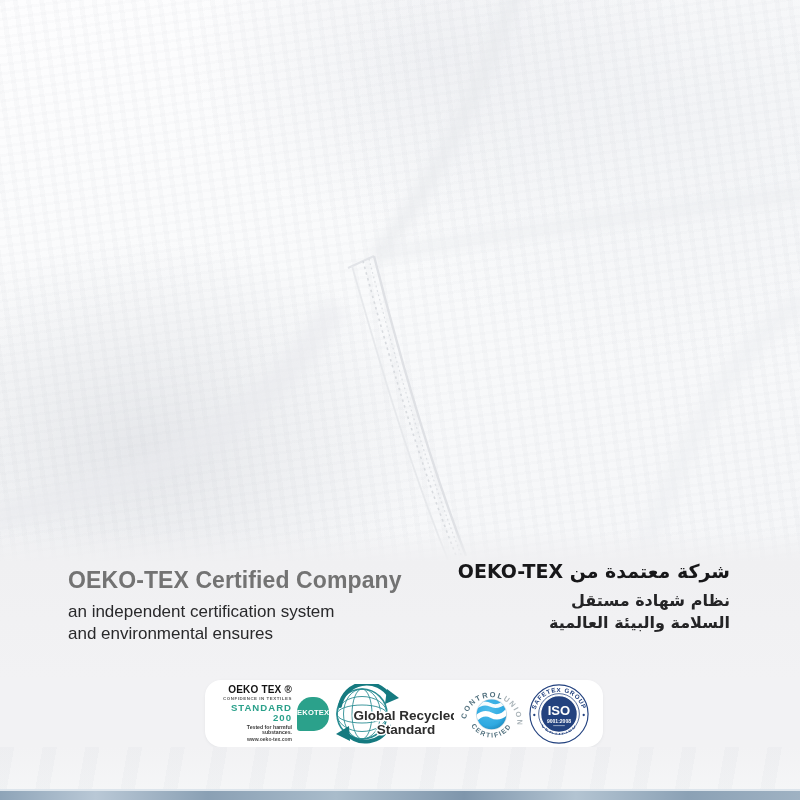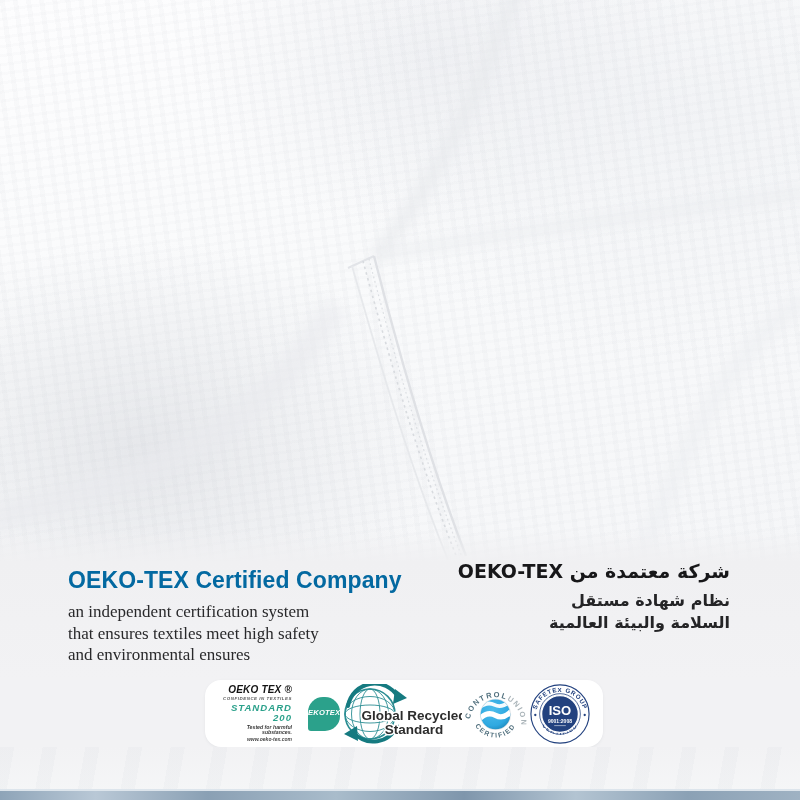--- a/index.html
+++ b/index.html
@@ -18,35 +18,35 @@
           repeating-linear-gradient(82deg, rgba(190,194,201,.07) 0 5px, rgba(255,255,255,0) 5px 13px),
           repeating-linear-gradient(-8deg, rgba(190,194,201,.05) 0 3px, rgba(255,255,255,0) 3px 9px);}
   .hero::after{content:"";position:absolute;left:0;bottom:0;width:100%;height:34px;
         background:linear-gradient(180deg, rgba(241,241,243,0), #f0f0f2);}
   .hero-svg{position:absolute;inset:0;}
 
   
   .info-band{position:absolute;left:0;top:562px;width:800px;height:118px;
              background:linear-gradient(180deg,#f0f0f2,#f2f2f4);}
   .info-en{position:absolute;left:68px;top:566px;width:350px;color:#1d1d1f;}
-  .info-en h2{margin:0;font-size:23px;line-height:28px;font-weight:800;letter-spacing:.1px;color:#0369a1;}
-  .info-en .body{margin-top:7px;font-size:17px;line-height:21.5px;font-weight:400;color:#29292b;font-family:Liberation Serif, serif;}
+  .info-en h2{margin:0;font-size:23px;line-height:28px;font-weight:800;letter-spacing:.1px;color:#737373;}
+  .info-en .body{margin-top:7px;font-size:17px;line-height:21.5px;font-weight:400;color:#29292b;}
   .info-ar{position:absolute;right:70px;top:556px;width:330px;text-align:right;direction:rtl;
            font-family:"DejaVu Sans",sans-serif;color:#1d1d1f;}
   .info-ar h2{margin:0;font-size:19px;line-height:30px;font-weight:700;color:#171719;}
   .info-ar .body{margin-top:4px;font-size:16px;line-height:22px;font-weight:700;color:#242426;}
 
   
   .badge-card{position:absolute;left:205px;top:680px;width:398px;height:67px;
               background:#ffffff;border-radius:16px;box-shadow:0 1px 3px rgba(120,125,135,.10);
               display:flex;align-items:center;justify-content:space-between;
               padding:0 13px;box-sizing:border-box;}
 
   
-  .b-oeko{display:flex;align-items:center;gap:16px;font-style:italic;}
+  .b-oeko{display:flex;align-items:center;gap:5px;}
   .oeko-text{width:74px;text-align:right;line-height:1;}
   .oeko-title{font-size:10px;font-weight:800;color:#141414;letter-spacing:.2px;}
   .oeko-sub{font-size:4.4px;font-weight:700;color:#5a5a5a;letter-spacing:.55px;margin-top:1.5px;}
   .oeko-std{font-size:9.6px;font-weight:800;color:#2ba18b;letter-spacing:1px;margin-top:2px;}
   .oeko-tested{font-size:5.2px;font-weight:700;color:#3a3a3a;margin-top:2.5px;}
   .oeko-web{font-size:5px;font-weight:700;color:#4a4a4a;margin-top:2px;}
   .oeko-mark{width:32px;height:34px;background:#2ba18b;border-radius:15px 15px 15px 3px;
              display:flex;align-items:center;justify-content:center;
              color:#fff;font-weight:800;font-size:7.6px;line-height:1.1;letter-spacing:.2px;}
 
@@ -87,21 +87,20 @@
       <path d="M 369,259 C 391,344 423,459 462,557" stroke="#dcdfe3" stroke-width="1.2" fill="none" stroke-dasharray="1.8 2.8"></path>
     </svg>
   </div>
 
   <div class="info-band"></div>
 
   <div class="info-en">
     <h2>OEKO-TEX Certified Company</h2>
     <div class="body">
       <div>an independent certification system</div>
-      <div>that ensures textiles meet high safety</div>
       <div>and environmental ensures</div>
     </div>
   </div>
 
   <div class="info-ar">
     <h2>شركة معتمدة من OEKO-TEX</h2>
     <div class="body">
       <div>نظام شهادة مستقل</div>
       <div>السلامة والبيئة العالمية</div>
     </div>

